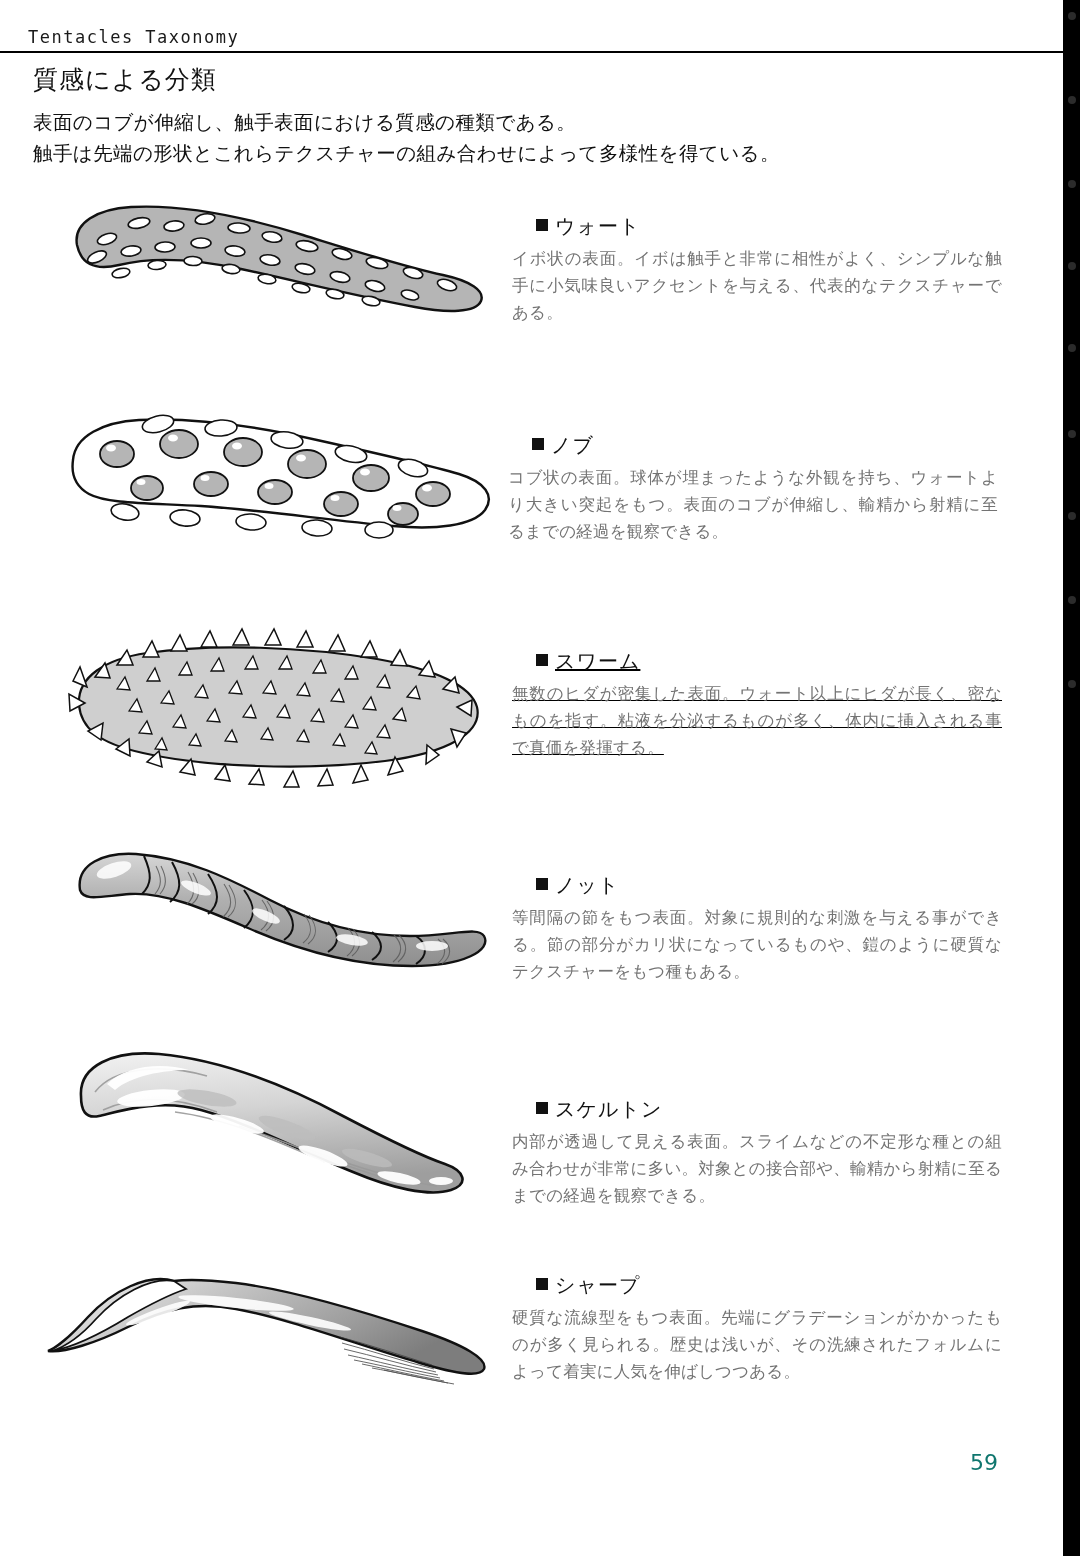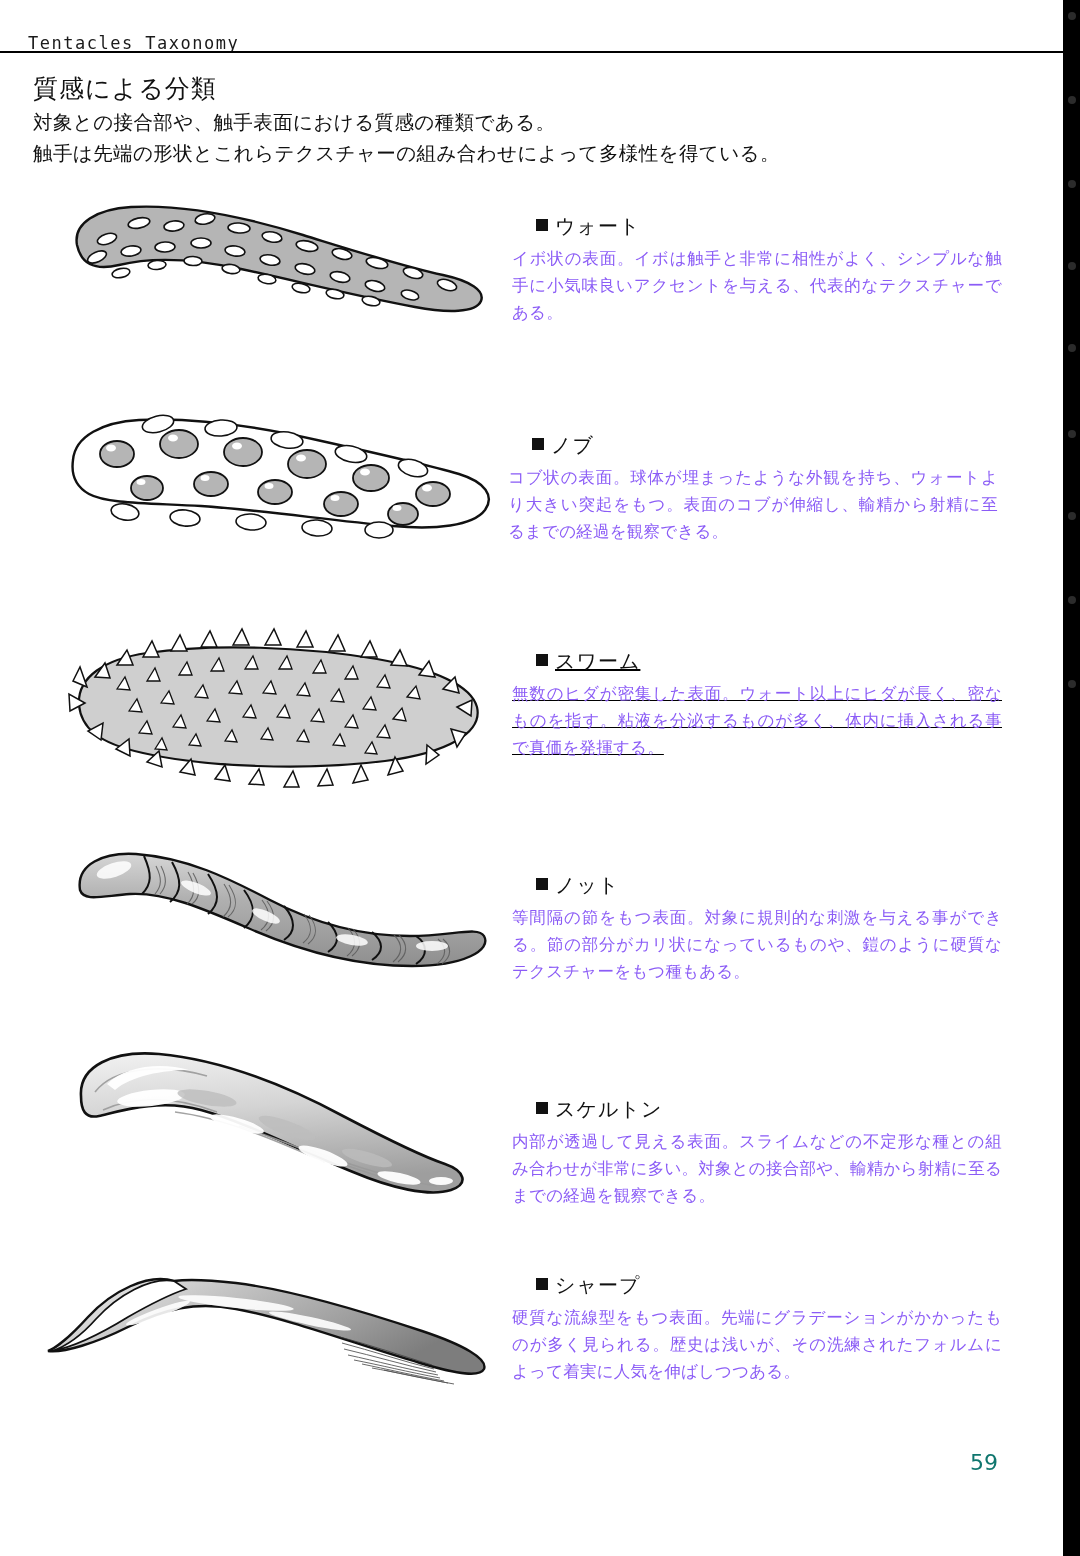--- a/index.html
+++ b/index.html
@@ -39,31 +39,29 @@
     background: #000000;
   }
   .header-title {
     position: absolute;
     left: 28px;
     top: 27px;
     font-family: "DejaVu Sans Mono", monospace;
     font-size: 17px;
     letter-spacing: 1.5px;
     color: #1a1a1a;
-    margin-top: 6px;
   }
   .section-title {
     position: absolute;
     left: 33px;
     top: 63px;
     font-family: "DejaVu Sans", sans-serif;
     font-size: 25px;
     color: #111111;
     letter-spacing: 1px;
-    margin-top: 9px;
   }
   .intro {
     position: absolute;
     left: 33px;
     top: 107px;
     width: 960px;
     font-family: "DejaVu Sans", sans-serif;
     font-size: 19.5px;
     line-height: 31px;
     color: #111111;
@@ -87,21 +85,21 @@
     width: 12px;
     height: 12px;
     background: #111111;
     margin-right: 7px;
     vertical-align: 2px;
   }
   .entry-body {
     font-family: "DejaVu Sans", sans-serif;
     font-size: 16.5px;
     line-height: 27px;
-    color: #8b5cf6;
+    color: #737373;
     letter-spacing: 0.2px;
     text-align: justify;
   }
   .fig {
     position: absolute;
   }
   .page-number {
     position: absolute;
     left: 970px;
     top: 1450px;
@@ -123,21 +121,21 @@
 <body>
 
 <div class="page">
 
   <div class="header-title">Tentacles Taxonomy</div>
   <div class="header-rule"></div>
 
   <div class="section-title">質感による分類</div>
 
   <div class="intro">
-    <div>対象との接合部や、触手表面における質感の種類である。</div>
+    <div>表面のコブが伸縮し、触手表面における質感の種類である。</div>
     <div>触手は先端の形状とこれらテクスチャーの組み合わせによって多様性を得ている。</div>
   </div>
 
   <svg class="fig" style="left:35px; top:195px;" width="460" height="135" viewBox="0 0 460 135">
     <path d="M42,50 C38,28 62,14 96,12 C150,9 210,22 268,40 C320,56 370,72 408,80
              C436,86 450,96 446,106 C441,118 412,118 380,112
              C320,101 262,86 206,74 C160,64 116,62 84,70
              C58,76 46,68 42,50 Z" fill="#b5b5b5" stroke="#111111" stroke-width="2.4" stroke-linejoin="round"></path>
     <g fill="#ffffff" stroke="#111111" stroke-width="1.6">
       <ellipse cx="72" cy="44" rx="10" ry="5" transform="rotate(-18 72 44)"></ellipse>

